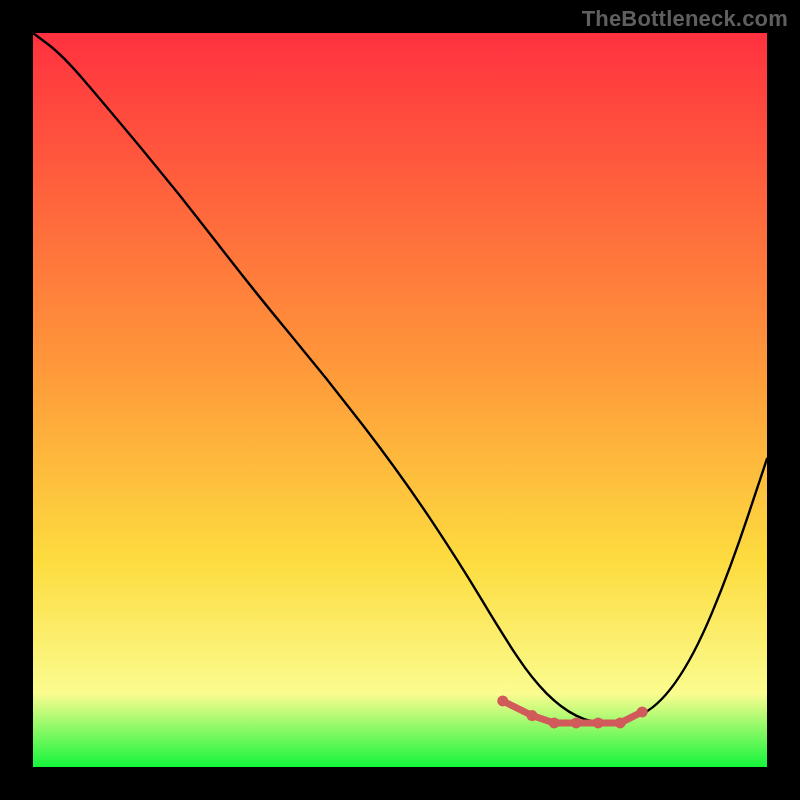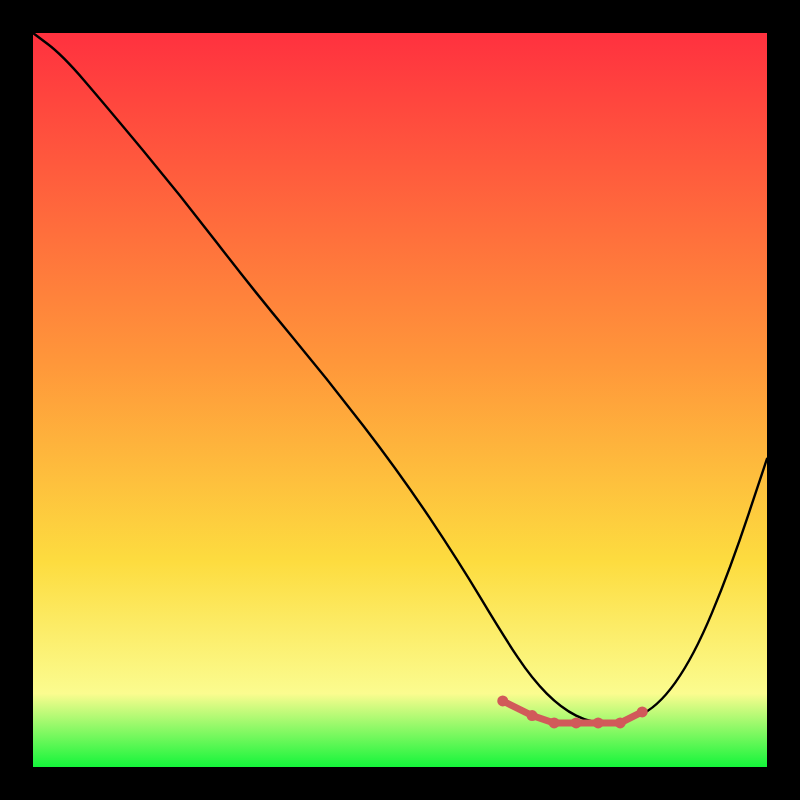--- a/index.html
+++ b/index.html
@@ -29,20 +29,21 @@
   }
   svg {
     display: block;
   }
 </style>
 </head>
 <body>
 
 <div class="container">
 
+  <div class="watermark">TheBottleneck.com</div>
 
   <svg width="800" height="800" viewBox="0 0 800 800">
     <defs>
       <linearGradient id="bg-grad" x1="0" y1="0" x2="0" y2="1">
         <stop offset="0" stop-color="#ff313f"></stop>
         <stop offset="0.45" stop-color="#ff973a"></stop>
         <stop offset="0.72" stop-color="#fddc3f"></stop>
         <stop offset="0.90" stop-color="#fbfc8f"></stop>
         <stop offset="1" stop-color="#14f53a"></stop>
       </linearGradient>

